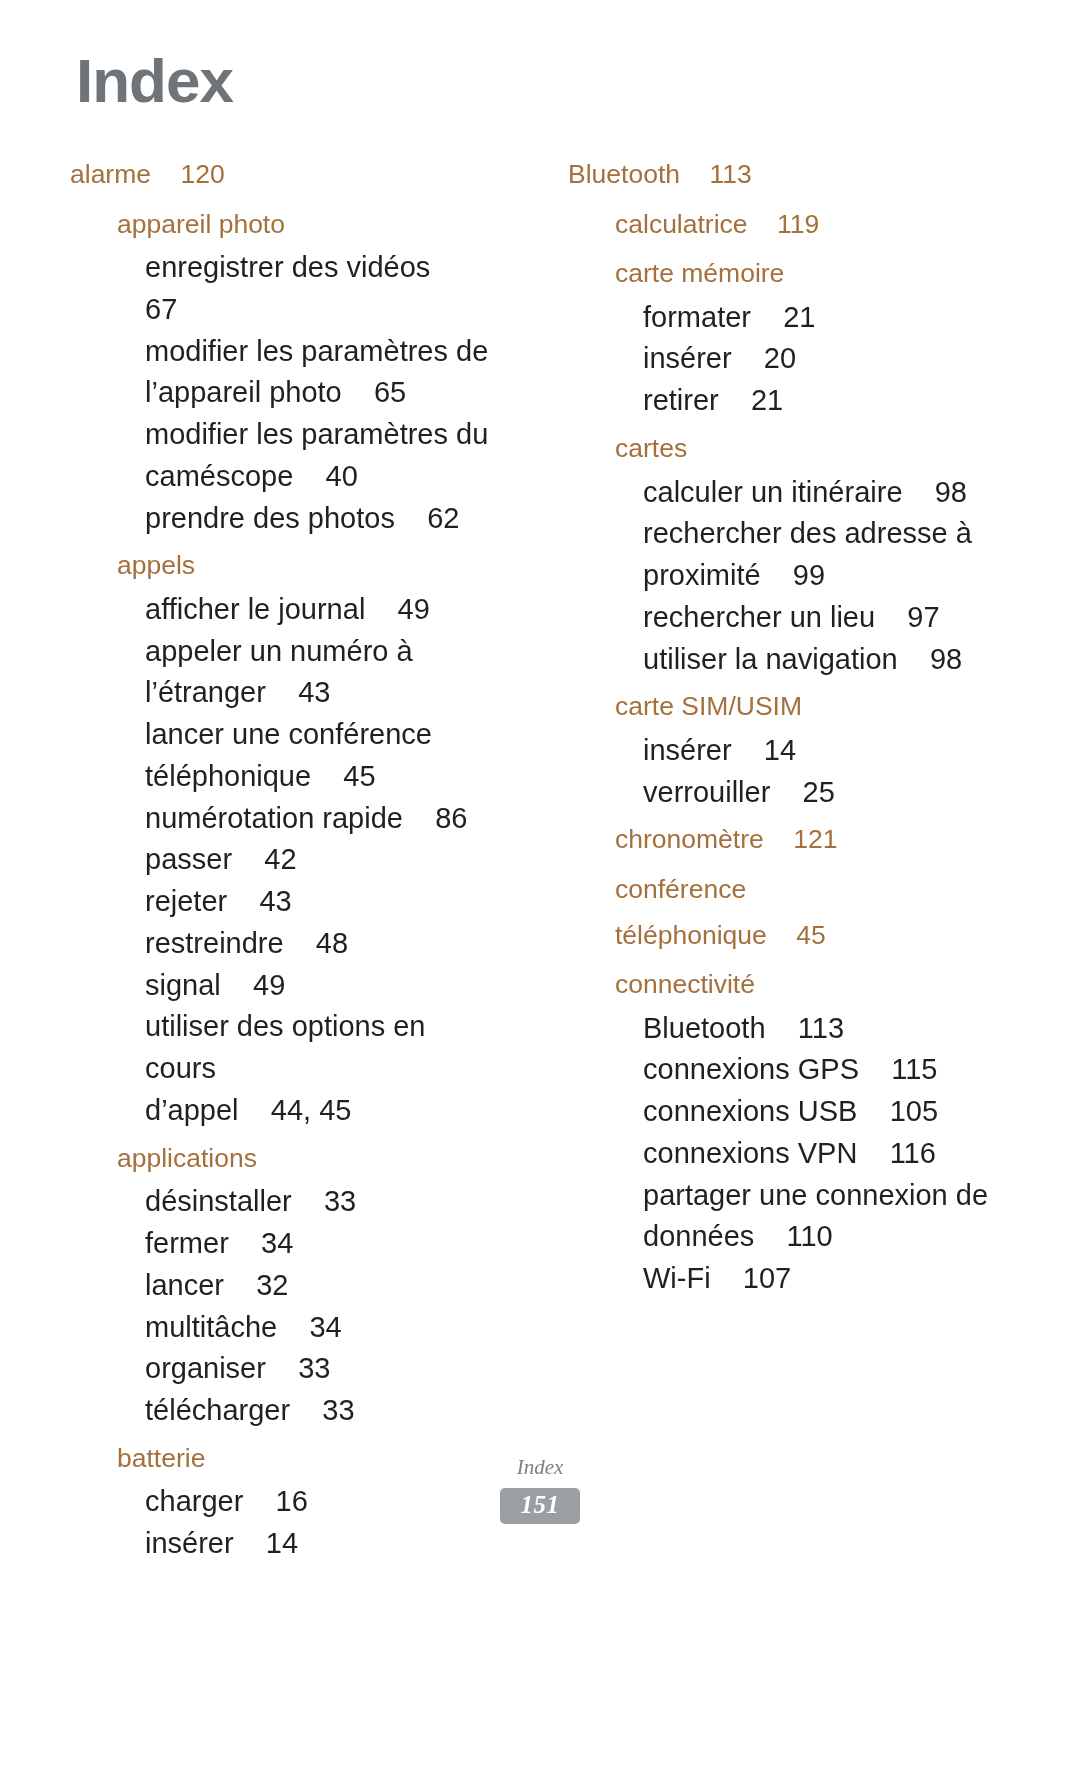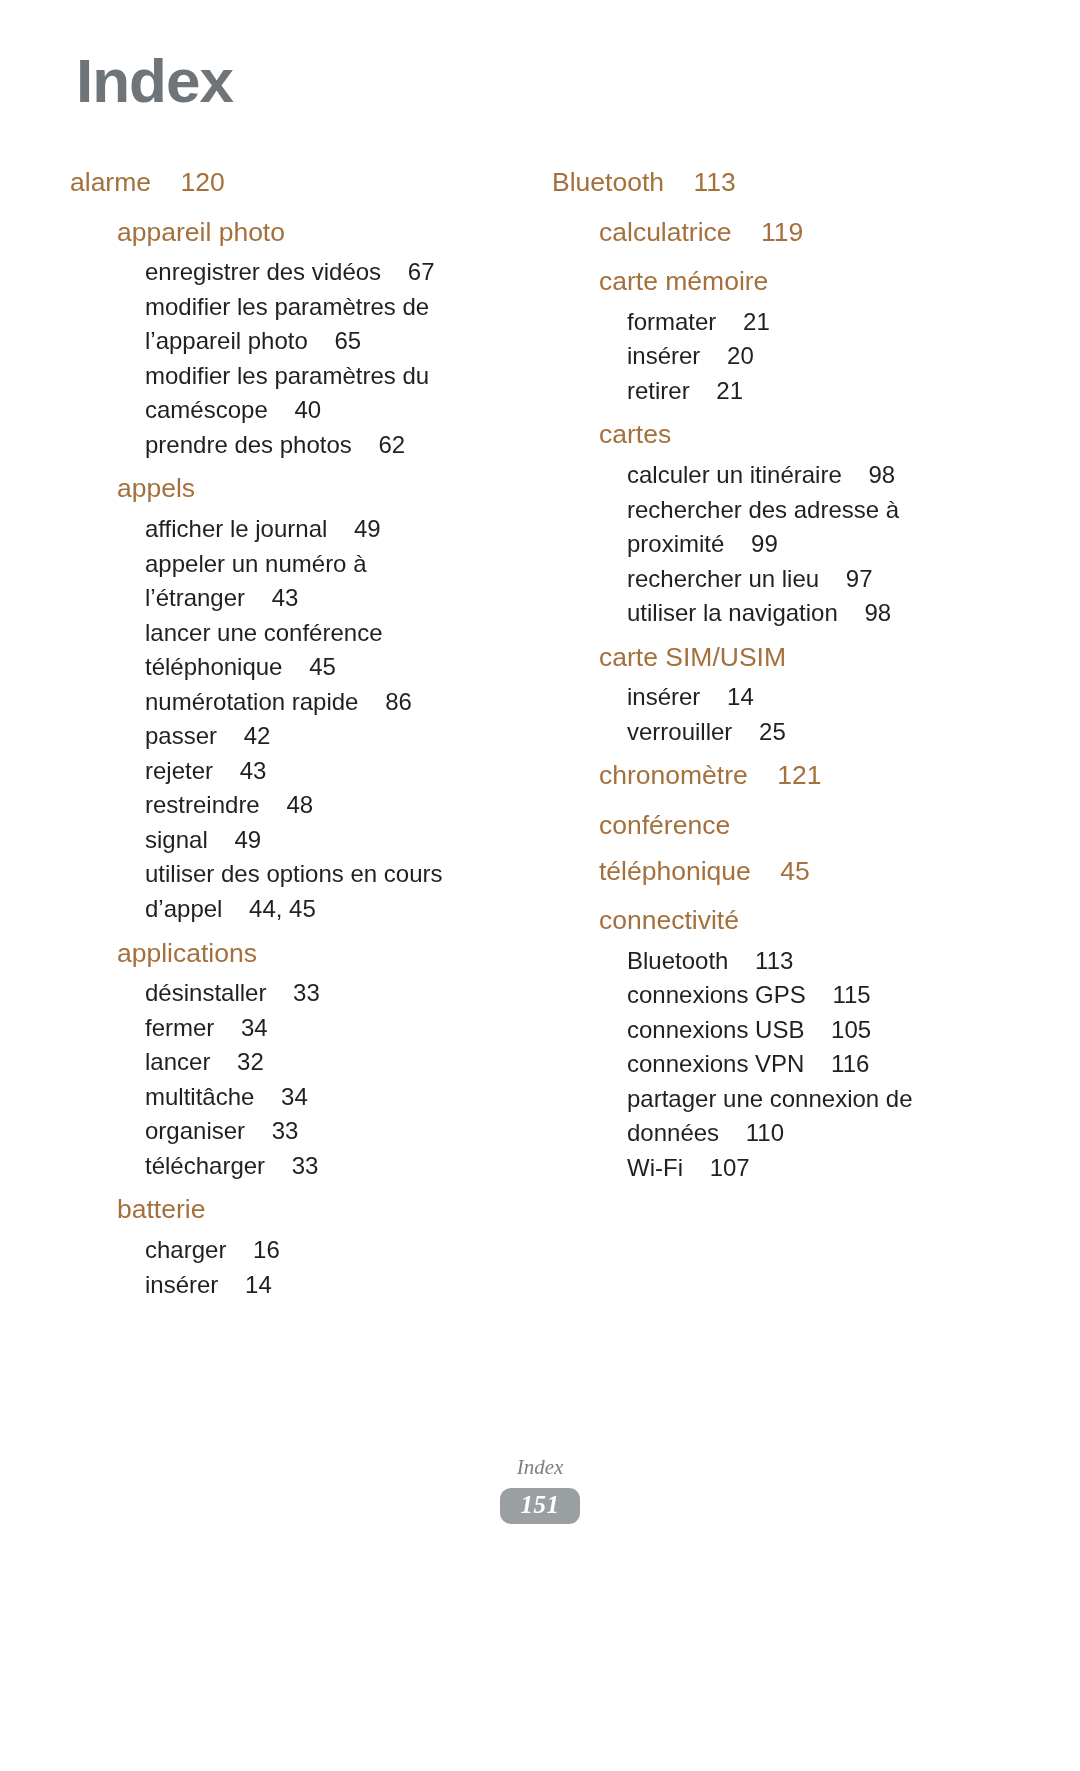--- a/index.html
+++ b/index.html
@@ -22,44 +22,44 @@
     top: 50px;
     font-size: 62px;
     font-weight: bold;
     color: #6e7477;
     letter-spacing: -1px;
     line-height: 1;
   }
   .columns {
     position: absolute;
     left: 70px;
-    top: 160px;
+    top: 152px;
     width: 940px;
     display: flex;
-    gap: 58px;
+    gap: 74px;
   }
   .column {
     width: 424px;
   }
   .entry {
     margin: 0;
     padding: 0;
   }
   .entry-main {
     font-size: 26.5px;
     color: #a4703c;
     line-height: 1.72;
     white-space: pre-wrap;
   }
   .subentries {
     margin: 0;
     padding: 0;
   }
   .subentry {
-    font-size: 24px;
+    font-size: 29px;
     color: #231f20;
     line-height: 1.44;
     padding-left: 28px;
     white-space: pre-wrap;
   }
   .entry + .entry {
     margin-top: 4px;
     margin-left: 47px;
   }
   .footer {
@@ -75,21 +75,21 @@
     font-size: 21px;
     color: #7b8184;
     line-height: 1.2;
   }
   .footer-badge {
     display: inline-block;
     margin-top: 8px;
     min-width: 60px;
     padding: 3px 10px 5px 10px;
     background: #9a9fa2;
-    border-radius: 11px;
+    border-radius: 5px;
     color: #ffffff;
     font-size: 25px;
     font-weight: bold;
     font-family: "Liberation Serif", serif;
     font-style: italic;
     letter-spacing: 0.5px;
   }
 </style>
 </head>
 <body>

